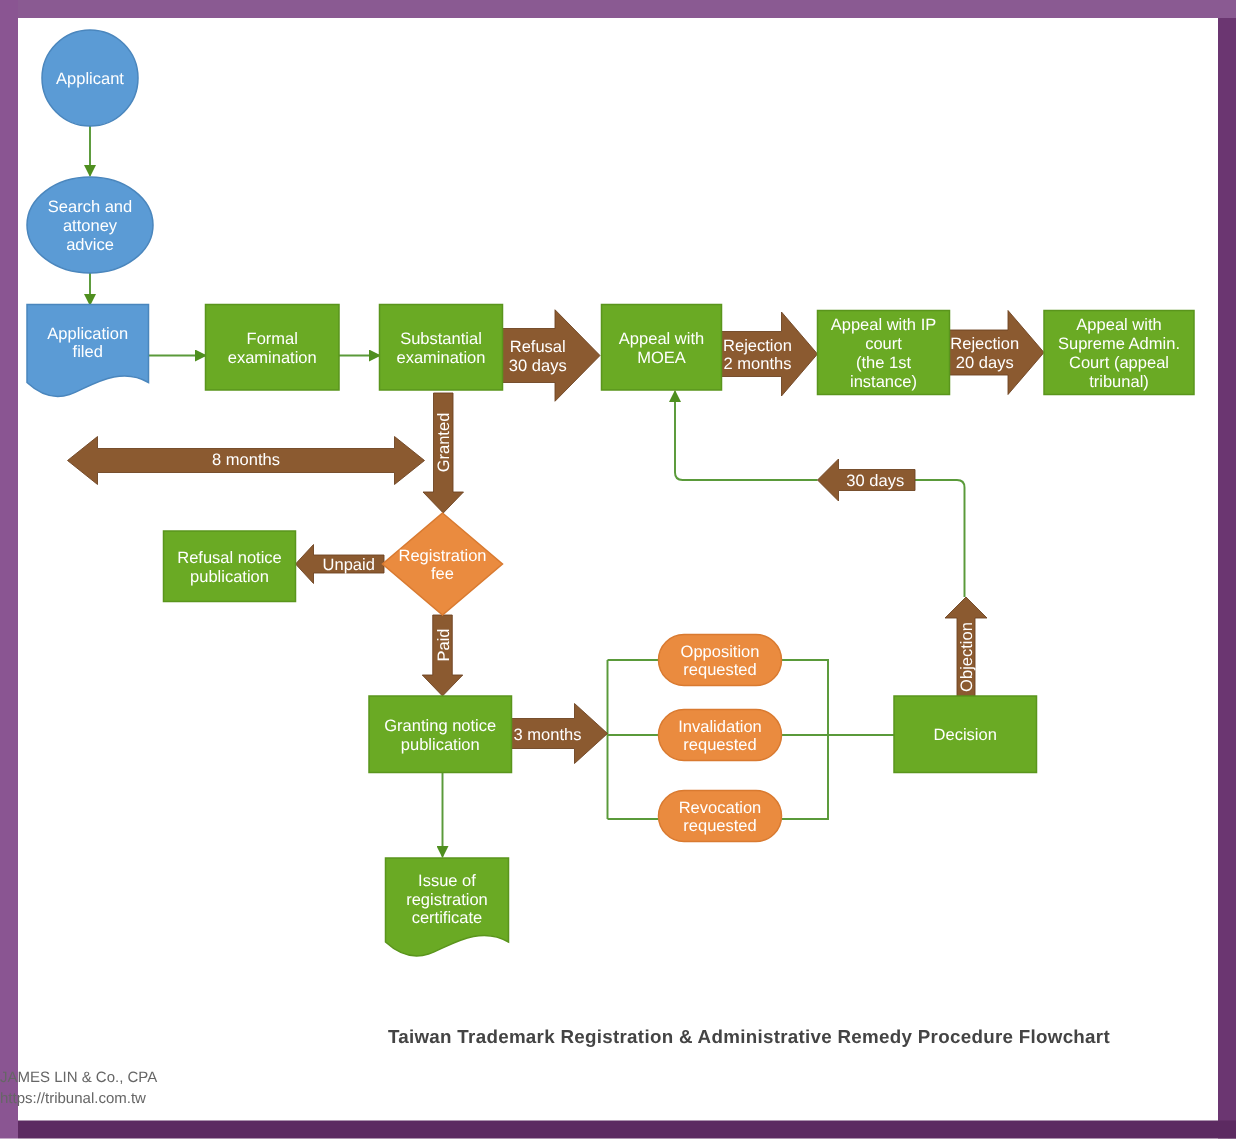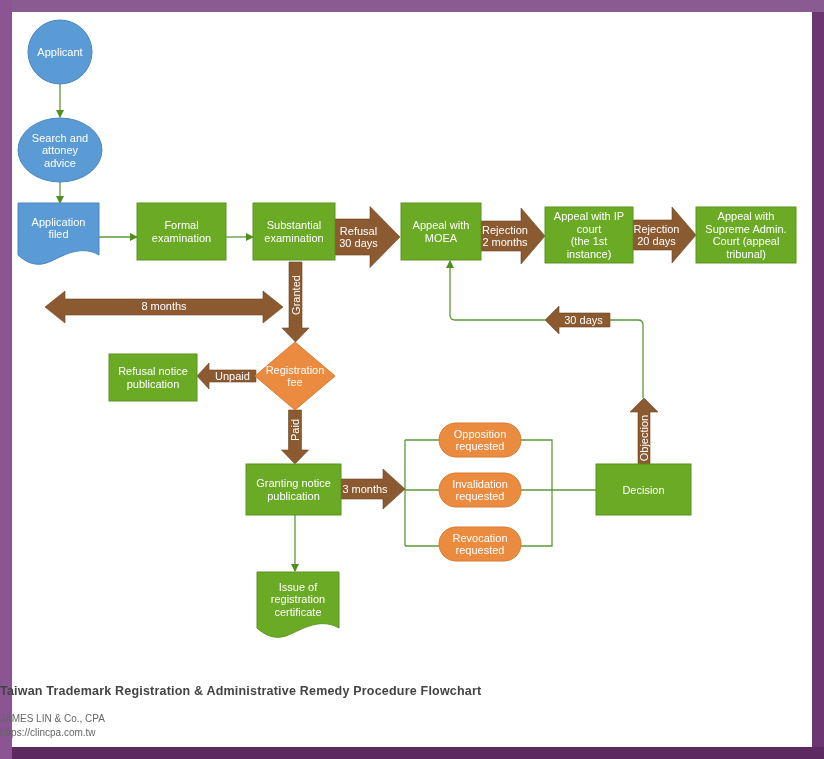--- a/index.html
+++ b/index.html
@@ -4,21 +4,21 @@
 <style>
   html, body { margin: 0; padding: 0; }
   body { width: 824px; height: 759px; position: relative; overflow: hidden; background: #ffffff; font-family: "Liberation Sans", sans-serif; }
   .frame-top { position: absolute; left: 0; top: 0; width: 824px; height: 12px; background: #8a5a92; }
   .frame-left { position: absolute; left: 0; top: 0; width: 12px; height: 759px; background: #8a5592; }
   .frame-right { position: absolute; right: 0; top: 12px; width: 12px; height: 747px; background: #6b3671; }
   .frame-bottom { position: absolute; left: 12px; bottom: 0; width: 812px; height: 12px; background: #5c2a61; }
   svg#diagram { position: absolute; left: 0; top: 0; }
   .node-text { font-family: "Liberation Sans", sans-serif; font-size: 11px; fill: #ffffff; text-anchor: middle; }
   .arrow-text { font-family: "Liberation Sans", sans-serif; font-size: 11px; fill: #ffffff; text-anchor: middle; }
-  .title { position: absolute; left: 0; width: 740px; top: 684px; text-align: left; font-size: 12.5px; font-weight: bold; color: #444; letter-spacing: 0.2px; }
+  .title { position: absolute; left: 0; width: 740px; top: 684px; text-align: right; font-size: 12.5px; font-weight: bold; color: #444; letter-spacing: 0.2px; }
   .credit { position: absolute; left: 0; width: 736px; text-align: left; font-size: 10px; color: #666; }
 </style>
 </head>
 <body>
 
 <div class="frame-top"></div>
 <div class="frame-left"></div>
 <div class="frame-right"></div>
 <div class="frame-bottom"></div>
 
@@ -148,13 +148,13 @@
       </g>
       <g>
         <rect x="596" y="464" width="95" height="51" fill="#6aaa24" stroke="#5a951c"></rect>
         <text class="node-text"><tspan x="643.5" y="493.5">Decision</tspan></text>
       </g>
     </g>
 </svg>
 
 <div class="title">Taiwan Trademark Registration &amp; Administrative Remedy Procedure Flowchart</div>
 <div class="credit" style="top:713px;">JAMES LIN &amp; Co., CPA</div>
-<div class="credit" style="top:727px;">https://clincpa.com.tw</div>
+<div class="credit" style="top:727px;">https://tribunal.com.tw</div>
 
 </body></html>

